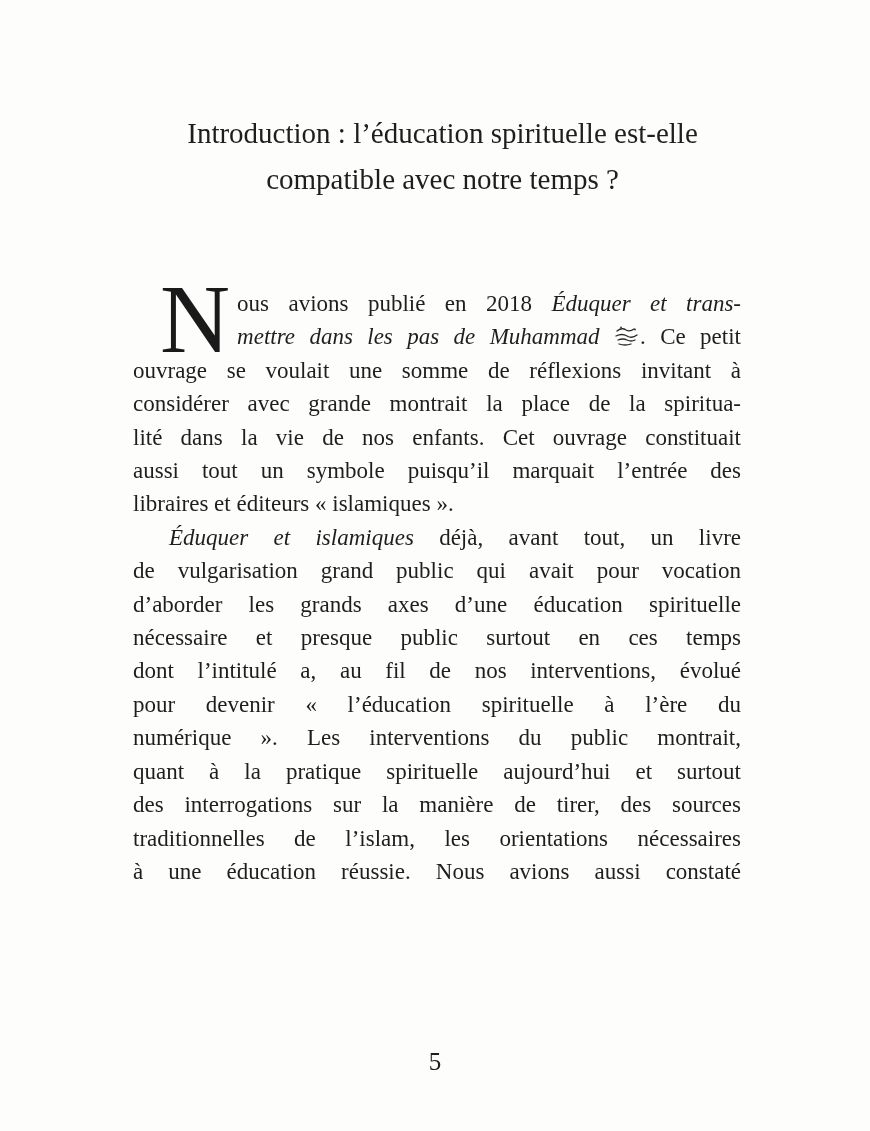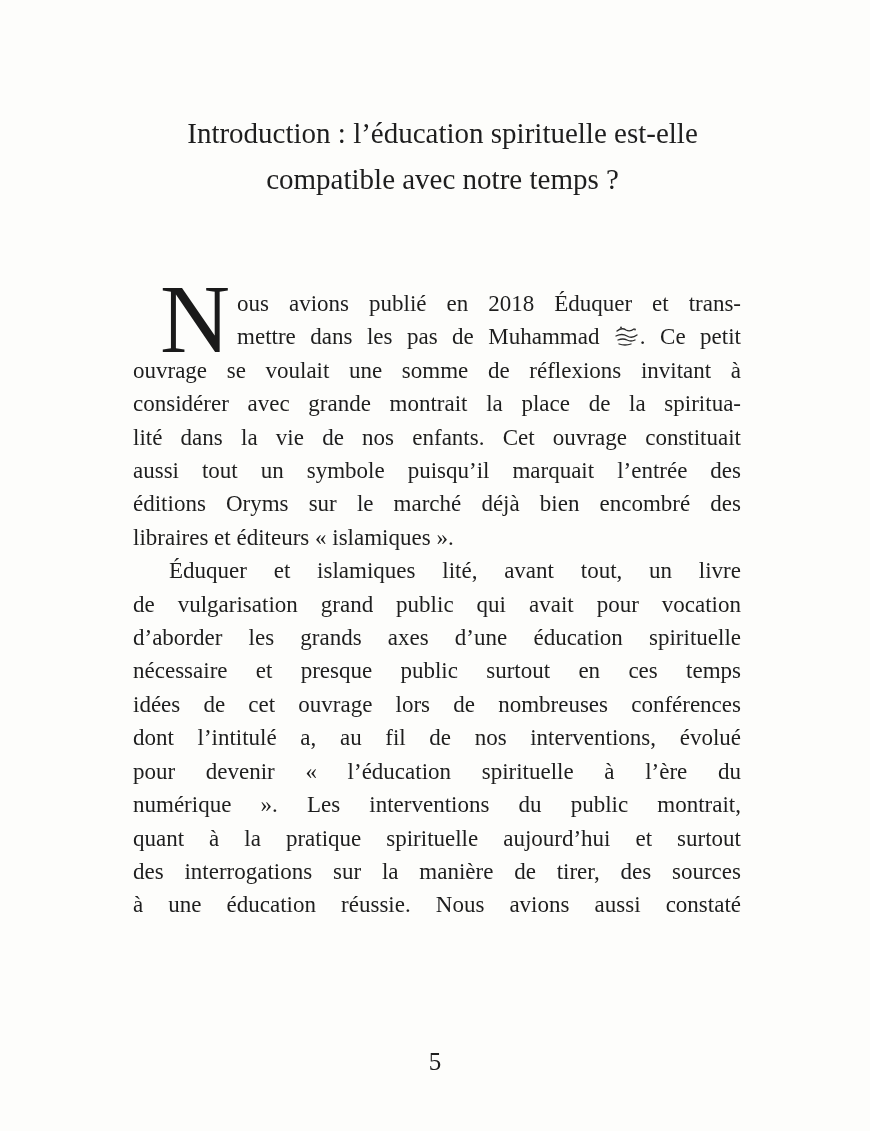--- a/index.html
+++ b/index.html
@@ -33,21 +33,21 @@
     line-height: 33.4px;
   }
   .para { margin: 0; }
   .bline {
     text-align: justify;
     text-align-last: justify;
     white-space: normal;
   }
   .bline.lastline { text-align-last: left; }
   .bline.indent { text-indent: 36px; }
-  .it { }
+  .it { font-style: italic; }
   .dropcap {
     float: left;
     font-size: 97px;
     line-height: 66.8px;
     height: 66.8px;
     margin: 0 7px 0 27px;
     color: #1a1a1a;
   }
   .pbuh { display: inline-block; }
   .pbuh svg { vertical-align: -4px; }
@@ -82,33 +82,32 @@
                 <path d="M4 16 q5 -2 9 0 q4 2 8 0"></path>
                 <path d="M5 20 q6 2 12 0"></path>
                 <circle cx="21" cy="5.5" r="0.9" fill="#2a2a2a" stroke="none"></circle>
                 <circle cx="7" cy="3.5" r="0.9" fill="#2a2a2a" stroke="none"></circle>
               </g>
             </svg></span><span>. Ce petit</span></div>
         <div class="bline"><span>ouvrage se voulait une somme de réflexions invitant à</span></div>
         <div class="bline"><span>considérer avec grande montrait la place de la spiritua-</span></div>
         <div class="bline"><span>lité dans la vie de nos enfants. Cet ouvrage constituait</span></div>
         <div class="bline"><span>aussi tout un symbole puisqu’il marquait l’entrée des</span></div>
-        <div class="bline"><span>éditions Oryms sur le marché déjà bien encombré des</span></div>
         <div class="bline lastline"><span>libraires et éditeurs « islamiques ».</span></div>
       </div>
       <div class="para">
-        <div class="bline indent"><span class="it">Éduquer et islamiques</span><span> lité, avant tout, un livre</span></div>
+        <div class="bline indent"><span class="it">Éduquer et islamiques</span><span> déjà, avant tout, un livre</span></div>
         <div class="bline"><span>de vulgarisation grand public qui avait pour vocation</span></div>
         <div class="bline"><span>d’aborder les grands axes d’une éducation spirituelle</span></div>
         <div class="bline"><span>nécessaire et presque public surtout en ces temps</span></div>
-        <div class="bline"><span>idées de cet ouvrage lors de nombreuses conférences</span></div>
         <div class="bline"><span>dont l’intitulé a, au fil de nos interventions, évolué</span></div>
         <div class="bline"><span>pour devenir « l’éducation spirituelle à l’ère du</span></div>
         <div class="bline"><span>numérique ». Les interventions du public montrait,</span></div>
         <div class="bline"><span>quant à la pratique spirituelle aujourd’hui et surtout</span></div>
         <div class="bline"><span>des interrogations sur la manière de tirer, des sources</span></div>
+        <div class="bline"><span>traditionnelles de l’islam, les orientations nécessaires</span></div>
         <div class="bline"><span>à une éducation réussie. Nous avions aussi constaté</span></div>
       </div>
     </div>
 
   <div class="folio">5</div>
 
 </div>
 
 </body></html>

